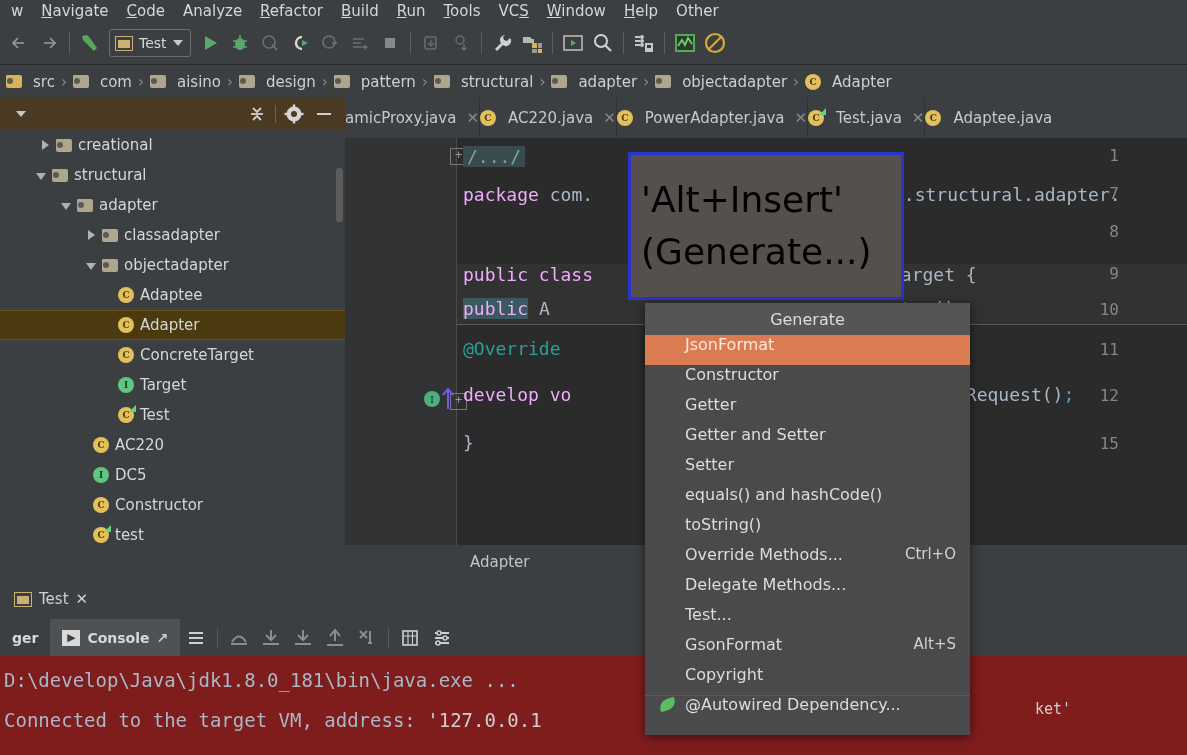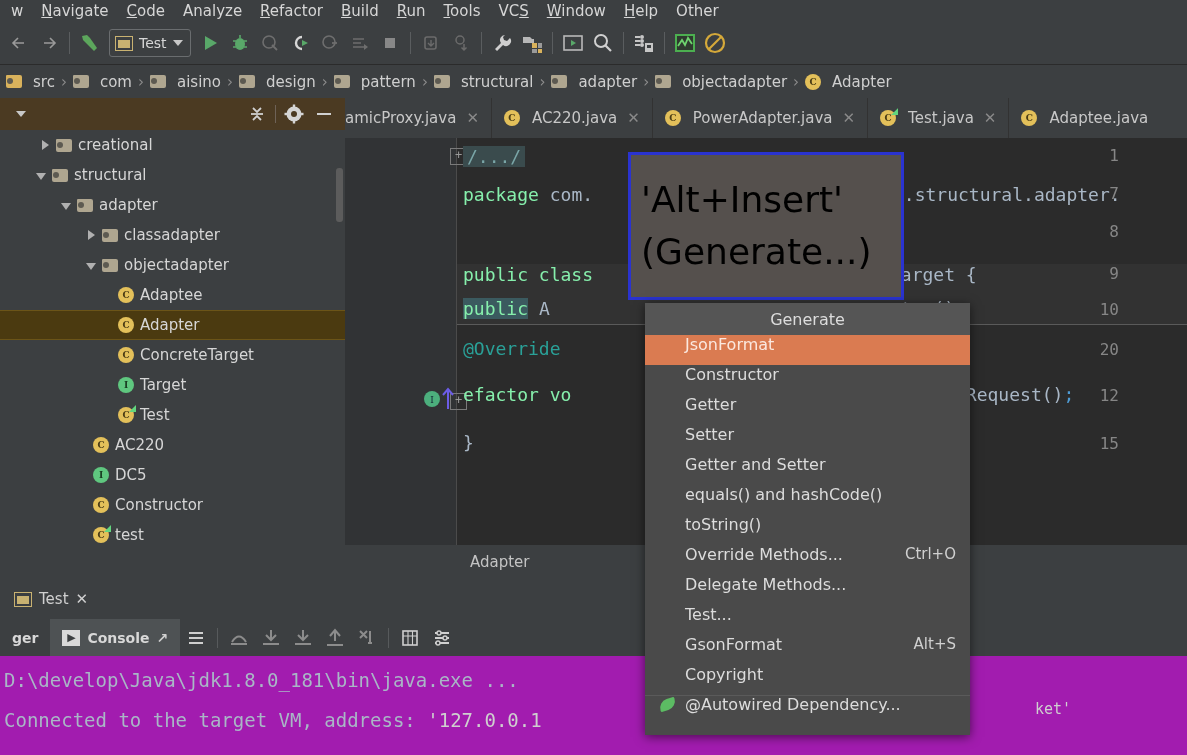--- a/index.html
+++ b/index.html
@@ -224,21 +224,21 @@
     width: 842px; height: 40px;
     background: #3c3f41;
     display: flex;
     align-items: stretch;
     overflow: hidden;
   }
   .tab {
     display: flex;
     align-items: center;
     gap: 6px;
-    padding: 0 12px;
+    padding: 0 0;
     font-size: 15px;
     color: #c8c8c8;
     white-space: nowrap;
     border-right: 1px solid #323232;
     position: relative;
   }
   .tab .tab-close {
     color: #8a8a8a;
     font-size: 15px;
     margin-left: 4px;
@@ -284,21 +284,21 @@
   }
   .code-line {
     position: absolute;
     left: 118px;
     font-family: "DejaVu Sans Mono", monospace;
     font-size: 18px;
     white-space: pre;
     color: #a9b7c6;
     letter-spacing: 0px;
   }
-  .kw { color: #86efac; }
+  .kw { color: #f0abfc; }
   .an { color: #2aa198; }
   .semi { color: #4e9bd4; }
   .cmt-fold {
     background: #3a4b4d;
     color: #7aa6a8;
     padding: 0 4px;
   }
   .hl-ident { background: #3b5a5f; }
   .line-hl {
     position: absolute;
@@ -459,21 +459,21 @@
   .tw-icon {
     width: 32px; height: 30px;
     display: flex; align-items: center; justify-content: center;
   }
   .tw-vsep { width: 1px; height: 20px; background: #575a5c; margin: 0 5px; }
 
   .console {
     position: absolute;
     left: 0; top: 656px;
     width: 1187px; height: 99px;
-    background: #a21caf;
+    background: #7f1d1d;
     overflow: hidden;
     padding-top: 4px;
     box-sizing: border-box;
   }
   .con-line {
     font-family: "DejaVu Sans Mono", monospace;
     font-size: 19px;
     color: #a9b7c6;
     white-space: nowrap;
     padding-left: 4px;
@@ -826,21 +826,21 @@
 
     <div class="line-hl" style="top:126px"></div>
     <div class="line-hl" style="top:156px"></div>
     <div class="caret-row-border" style="top:186px"></div>
 
     <div class="gutter-line" style="top:8px">1</div>
     <div class="gutter-line" style="top:46px">7</div>
     <div class="gutter-line" style="top:84px">8</div>
     <div class="gutter-line" style="top:126px">9</div>
     <div class="gutter-line" style="top:162px">10</div>
-    <div class="gutter-line" style="top:202px">20</div>
+    <div class="gutter-line" style="top:202px">11</div>
     <div class="gutter-line" style="top:248px">12</div>
     <div class="gutter-line" style="top:296px">15</div>
 
     <div class="fold" style="left:105px; top:10px">+</div>
     <div class="fold" style="left:105px; top:255px">+</div>
 
     <div style="position:absolute; left:78px; top:252px">
       <svg width="18" height="18" viewBox="0 0 18 18">
           <circle cx="9" cy="9" r="8" fill="#4caf7d"></circle>
           <text x="9" y="12.5" font-size="9" font-family="DejaVu Serif" fill="#123" text-anchor="middle">I</text>
@@ -855,21 +855,21 @@
     <div class="code-line" style="top:8px"><span class="cmt-fold">/.../</span></div>
 
     <div class="code-line" style="top:46px"><span class="kw">package</span> <span>com.</span></div>
 
     <div class="code-line" style="top:126px"><span class="kw">public class</span></div>
 
     <div class="code-line" style="top:160px"><span class="hl-ident kw">public</span> <span>A</span></div>
 
     <div class="code-line" style="top:200px"><span class="an">@Override</span></div>
 
-    <div class="code-line" style="top:246px"><span class="kw">efactor vo</span></div>
+    <div class="code-line" style="top:246px"><span class="kw">develop vo</span></div>
 
     <div class="code-line" style="top:294px"><span>}</span></div>
 
     <div class="code-line" style="left:548px; top:46px"><span>n.structural.adapter.</span></div>
     <div class="code-line" style="left:545px; top:126px"><span>Target {</span></div>
     <div class="code-line" style="left:545px; top:160px"><span>ptee()</span><span class="semi">;</span></div>
     <div class="code-line" style="left:545px; top:246px"><span>adapteeRequest()</span><span class="semi">;</span></div>
   </div>
 
   <div class="gutter-bottom"></div>
@@ -888,24 +888,24 @@
       <div class="gen-item highlight">
         <span>JsonFormat</span>
       </div>
       <div class="gen-item">
         <span>Constructor</span>
       </div>
       <div class="gen-item">
         <span>Getter</span>
       </div>
       <div class="gen-item">
+        <span>Getter and Setter</span>
+      </div>
+      <div class="gen-item">
         <span>Setter</span>
-      </div>
-      <div class="gen-item">
-        <span>Getter and Setter</span>
       </div>
       <div class="gen-item">
         <span>equals() and hashCode()</span>
       </div>
       <div class="gen-item">
         <span>toString()</span>
       </div>
       <div class="gen-item">
         <span>Override Methods...</span>
         <span class="short">Ctrl+O</span>

